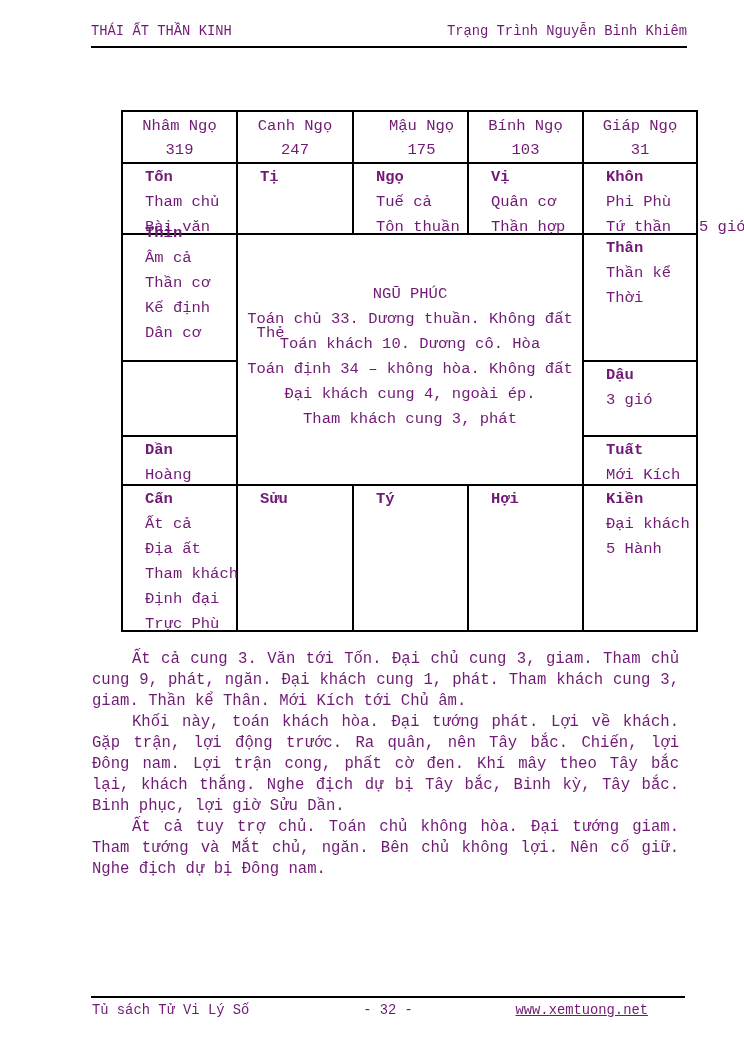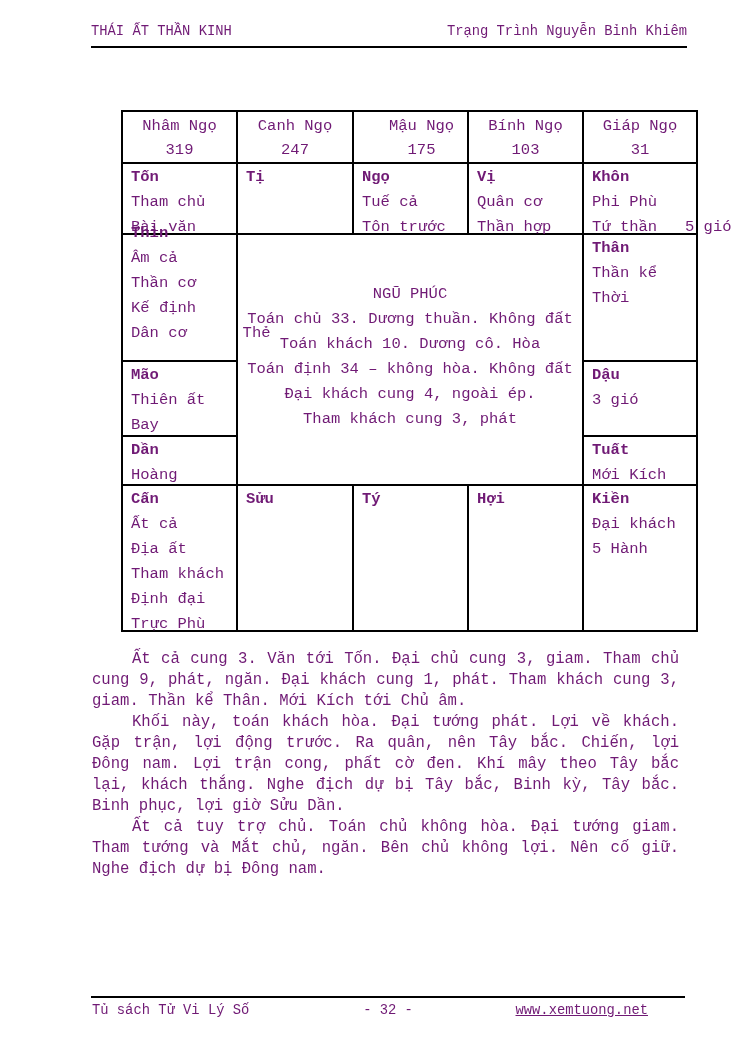--- a/index.html
+++ b/index.html
@@ -19,21 +19,21 @@
     position:absolute;left:113px;top:110px;width:577px;height:522px;
     border:2px solid #000;box-sizing:border-box;
   }
   .gl{position:absolute;background:#000;}
   .ycell{
     position:absolute;top:0;height:50px;text-align:center;
     font-size:15.5px;line-height:24px;padding-top:2px;box-sizing:border-box;
   }
   .pcell{
     position:absolute;font-size:15.5px;line-height:25px;
-    padding:1px 0 0 8px;box-sizing:border-box;
+    padding:1px 0 0 22px;box-sizing:border-box;
   }
   .ptitle{font-weight:bold;}
   .pline{white-space:pre;}
   .center-panel{
     position:absolute;left:115px;top:170px;width:344px;
     text-align:center;font-size:15.5px;line-height:25px;
   }
   
   .body-text{
     position:absolute;left:84px;top:649px;width:587px;
@@ -100,21 +100,21 @@
       <div class="ptitle">Tốn</div>
       <div class="pline">Tham chủ</div>
       <div class="pline">Bài văn</div>
     </div>
     <div class="pcell" style="left:115px;top:52px;width:114px;height:69px">
       <div class="ptitle">Tị</div>
     </div>
     <div class="pcell" style="left:231px;top:52px;width:113px;height:69px">
       <div class="ptitle">Ngọ</div>
       <div class="pline">Tuế cả</div>
-      <div class="pline">Tôn trước</div>
+      <div class="pline">Tôn thuần</div>
     </div>
     <div class="pcell" style="left:346px;top:52px;width:113px;height:69px">
       <div class="ptitle">Vị</div>
       <div class="pline">Quân cơ</div>
       <div class="pline">Thần hợp</div>
     </div>
     <div class="pcell" style="left:461px;top:52px;width:112px;height:69px">
       <div class="ptitle">Khôn</div>
       <div class="pline">Phi Phù</div>
       <div class="pline">Tứ thần   5 gió</div>
@@ -124,25 +124,20 @@
       <div class="ptitle">Thìn</div>
       <div class="pline">Âm cả</div>
       <div class="pline">Thần cơ</div>
       <div class="pline">Kế định</div>
       <div class="pline">Dân cơ      Thẻ</div>
     </div>
     <div class="pcell" style="left:461px;top:123px;width:112px;height:125px">
       <div class="ptitle">Thân</div>
       <div class="pline">Thần kể</div>
       <div class="pline">Thời</div>
-    </div>
-    <div class="pcell" style="left:0;top:250px;width:113px;height:73px">
-      <div class="ptitle">Mão</div>
-      <div class="pline">Thiên ất</div>
-      <div class="pline">Bay</div>
     </div>
     <div class="pcell" style="left:461px;top:250px;width:112px;height:73px">
       <div class="ptitle">Dậu</div>
       <div class="pline">3 gió</div>
     </div>
     <div class="pcell" style="left:0;top:325px;width:113px;height:47px">
       <div class="ptitle">Dần</div>
       <div class="pline">Hoàng</div>
     </div>
     <div class="pcell" style="left:461px;top:325px;width:120px;height:47px">

